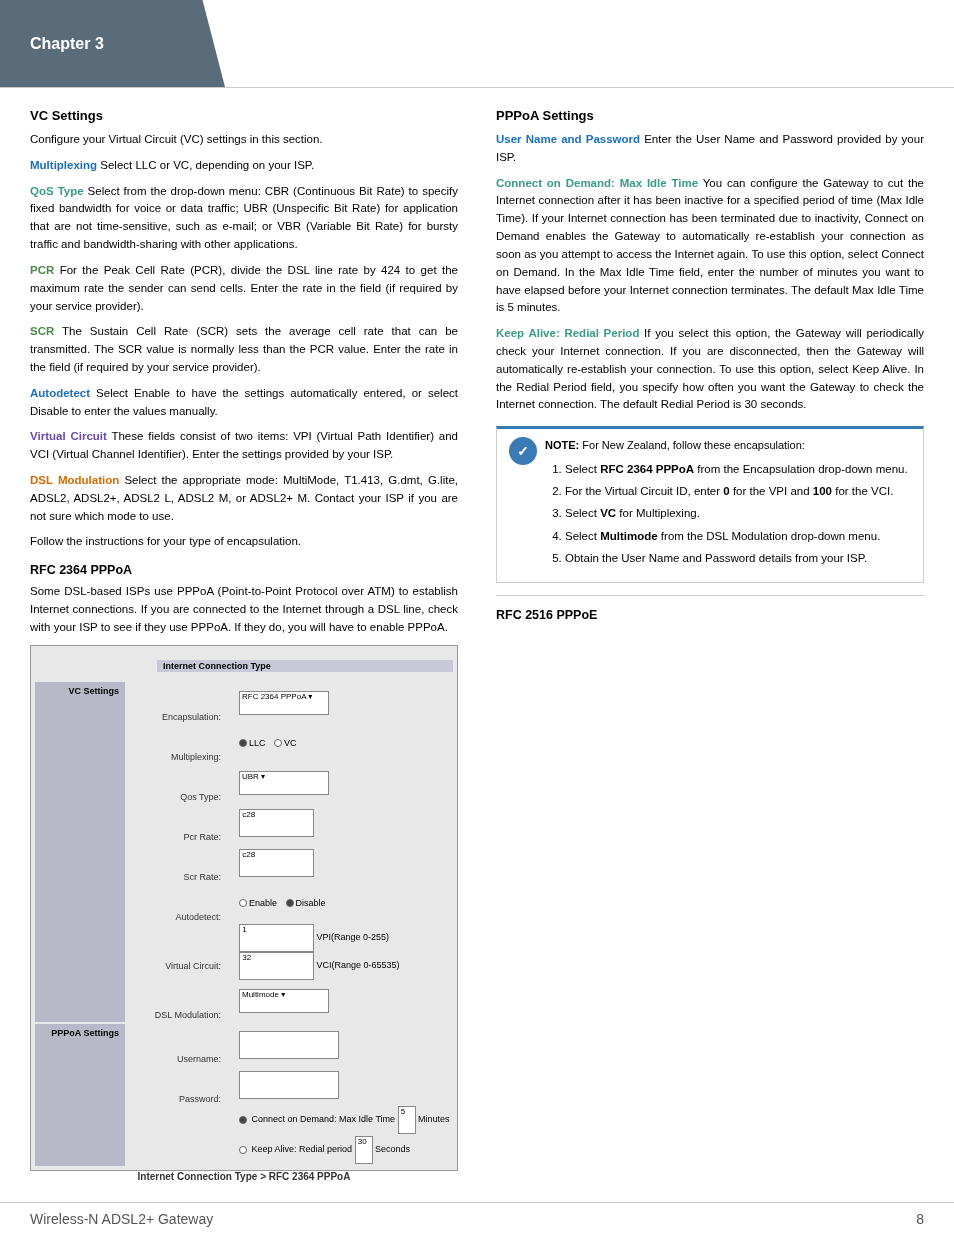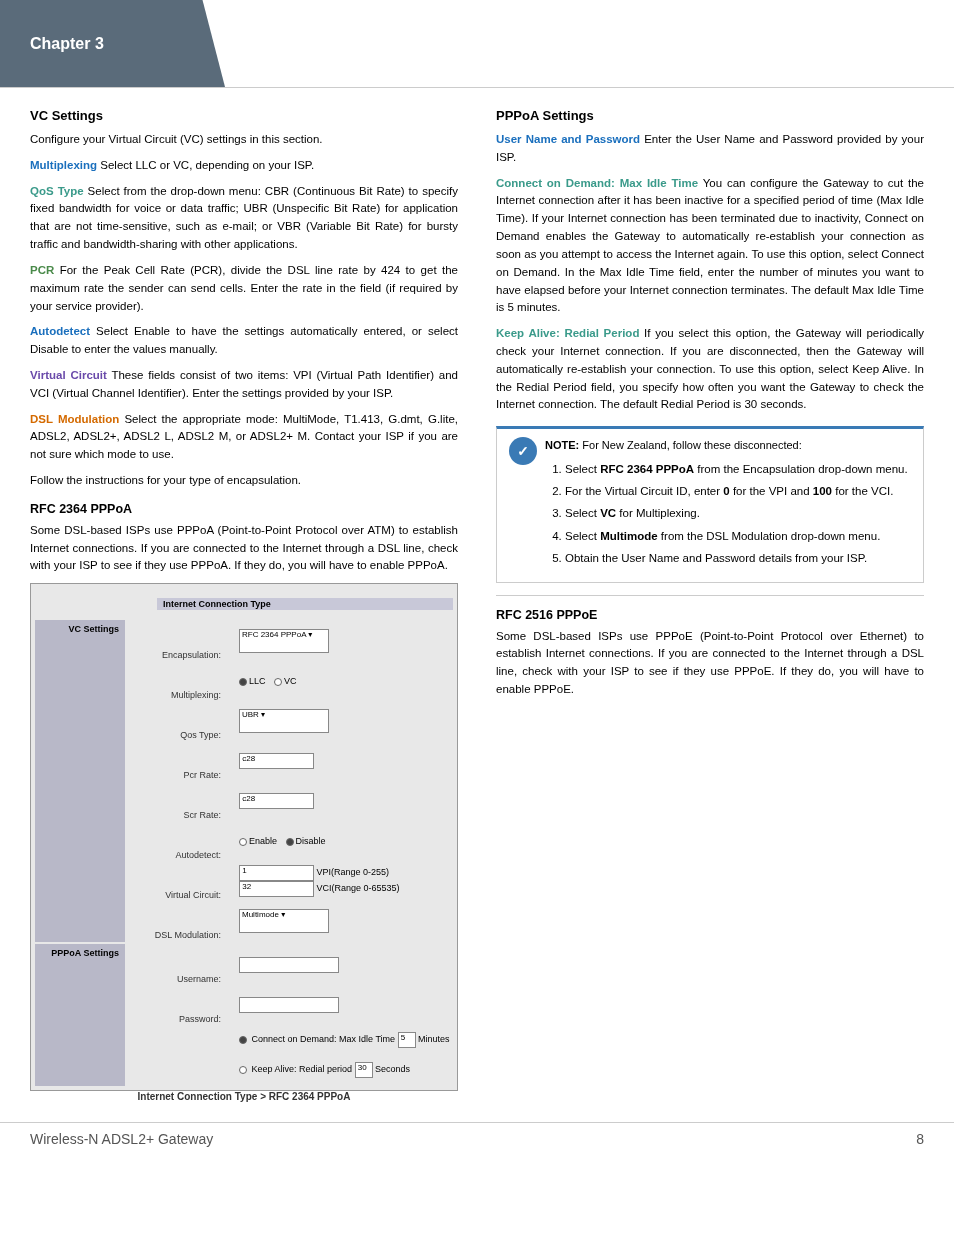--- a/index.html
+++ b/index.html
@@ -180,21 +180,21 @@
       padding-right: 18px;
       color: #333;
       margin-top: 28px;
     }
     .ss-val {
       flex: 1;
     }
     .ss-input {
       background: #fff;
       border: 1px solid #888;
-      height: 16px;
+      height: 28px;
       width: 75px;
       display: inline-block;
       font-size: 8px;
       vertical-align: middle;
     }
     .ss-select {
       background: #fff;
       border: 1px solid #888;
       height: 24px;
       width: 90px;
@@ -240,20 +240,23 @@
     </p>
 
     <p class="para">
       <span class="term-teal">QoS Type</span><span> Select from the drop-down menu: CBR (Continuous Bit Rate) to specify fixed bandwidth for voice or data traffic; UBR (Unspecific Bit Rate) for application that are not time-sensitive, such as e-mail; or VBR (Variable Bit Rate) for bursty traffic and bandwidth-sharing with other applications.</span>
     </p>
 
     <p class="para">
       <span class="term-green">PCR</span><span>  For the Peak Cell Rate (PCR), divide the DSL line rate by 424 to get the maximum rate the sender can send cells. Enter the rate in the field (if required by your service provider).</span>
     </p>
 
+    <p class="para">
+      <span class="term-green">SCR</span><span>  The Sustain Cell Rate (SCR) sets the average cell rate that can be transmitted. The SCR value is normally less than the PCR value. Enter the rate in the field (if required by your service provider).</span>
+    </p>
 
     <p class="para">
       <span class="term-blue">Autodetect</span><span> Select Enable to have the settings automatically entered, or select Disable to enter the values manually.</span>
     </p>
 
     <p class="para">
       <span class="term-purple">Virtual Circuit</span><span> These fields consist of two items: VPI (Virtual Path Identifier) and VCI (Virtual Channel Identifier). Enter the settings provided by your ISP.</span>
     </p>
 
     <p class="para">
@@ -361,36 +364,35 @@
       <span class="term-teal">Connect on Demand: Max Idle Time</span><span>  You can configure the Gateway to cut the Internet connection after it has been inactive for a specified period of time (Max Idle Time). If your Internet connection has been terminated due to inactivity, Connect on Demand enables the Gateway to automatically re-establish your connection as soon as you attempt to access the Internet again. To use this option, select Connect on Demand. In the Max Idle Time field, enter the number of minutes you want to have elapsed before your Internet connection terminates. The default Max Idle Time is 5 minutes.</span>
     </p>
 
     <p class="para">
       <span class="term-teal">Keep Alive: Redial Period</span><span> If you select this option, the Gateway will periodically check your Internet connection. If you are disconnected, then the Gateway will automatically re-establish your connection. To use this option, select Keep Alive. In the Redial Period field, you specify how often you want the Gateway to check the Internet connection. The default Redial Period is 30 seconds.</span>
     </p>
 
     <div class="note-box">
       <div class="note-icon">✓</div>
       <div class="note-content">
-        <span class="note-label">NOTE:</span><span> For New Zealand, follow these disconnected:</span>
+        <span class="note-label">NOTE:</span><span> For New Zealand, follow these encapsulation:</span>
         <ol class="numbered-list">
           <li>Select <strong>RFC 2364 PPPoA</strong> from the Encapsulation drop-down menu.</li>
           <li>For the Virtual Circuit ID, enter <strong>0</strong> for the VPI and <strong>100</strong> for the VCI.</li>
           <li>Select <strong>VC</strong> for Multiplexing.</li>
           <li>Select <strong>Multimode</strong> from the DSL Modulation drop-down menu.</li>
           <li>Obtain the User Name and Password details from your ISP.</li>
         </ol>
       </div>
     </div>
 
     <hr class="divider">
 
     <div class="subsection-title">RFC 2516 PPPoE</div>
 
-    <p class="para">Some DSL-based ISPs use PPPoE (Point-to-Point Protocol over Ethernet) to establish Internet connections. If you are connected to the Internet through a DSL line, check with your ISP to see if they use PPPoE. If they do, you will have to enable PPPoE.</p>
 
   </div>
 
 </div>
 
 <div class="footer">
   <span>Wireless-N ADSL2+ Gateway</span>
   <span>8</span>
 </div>
 

